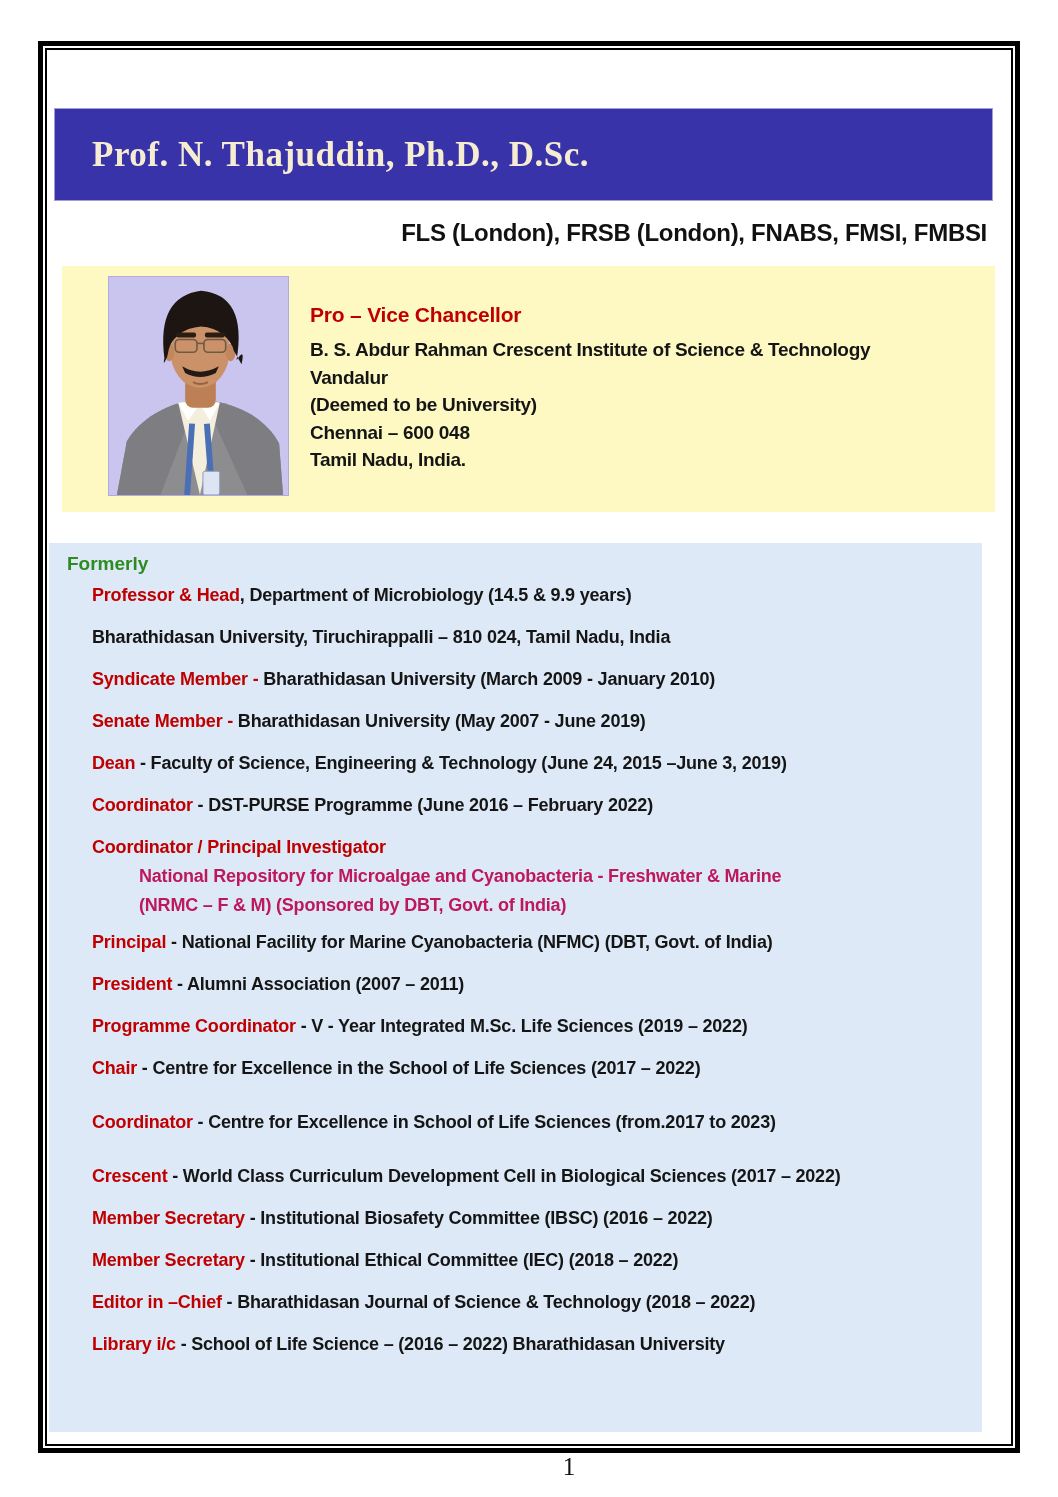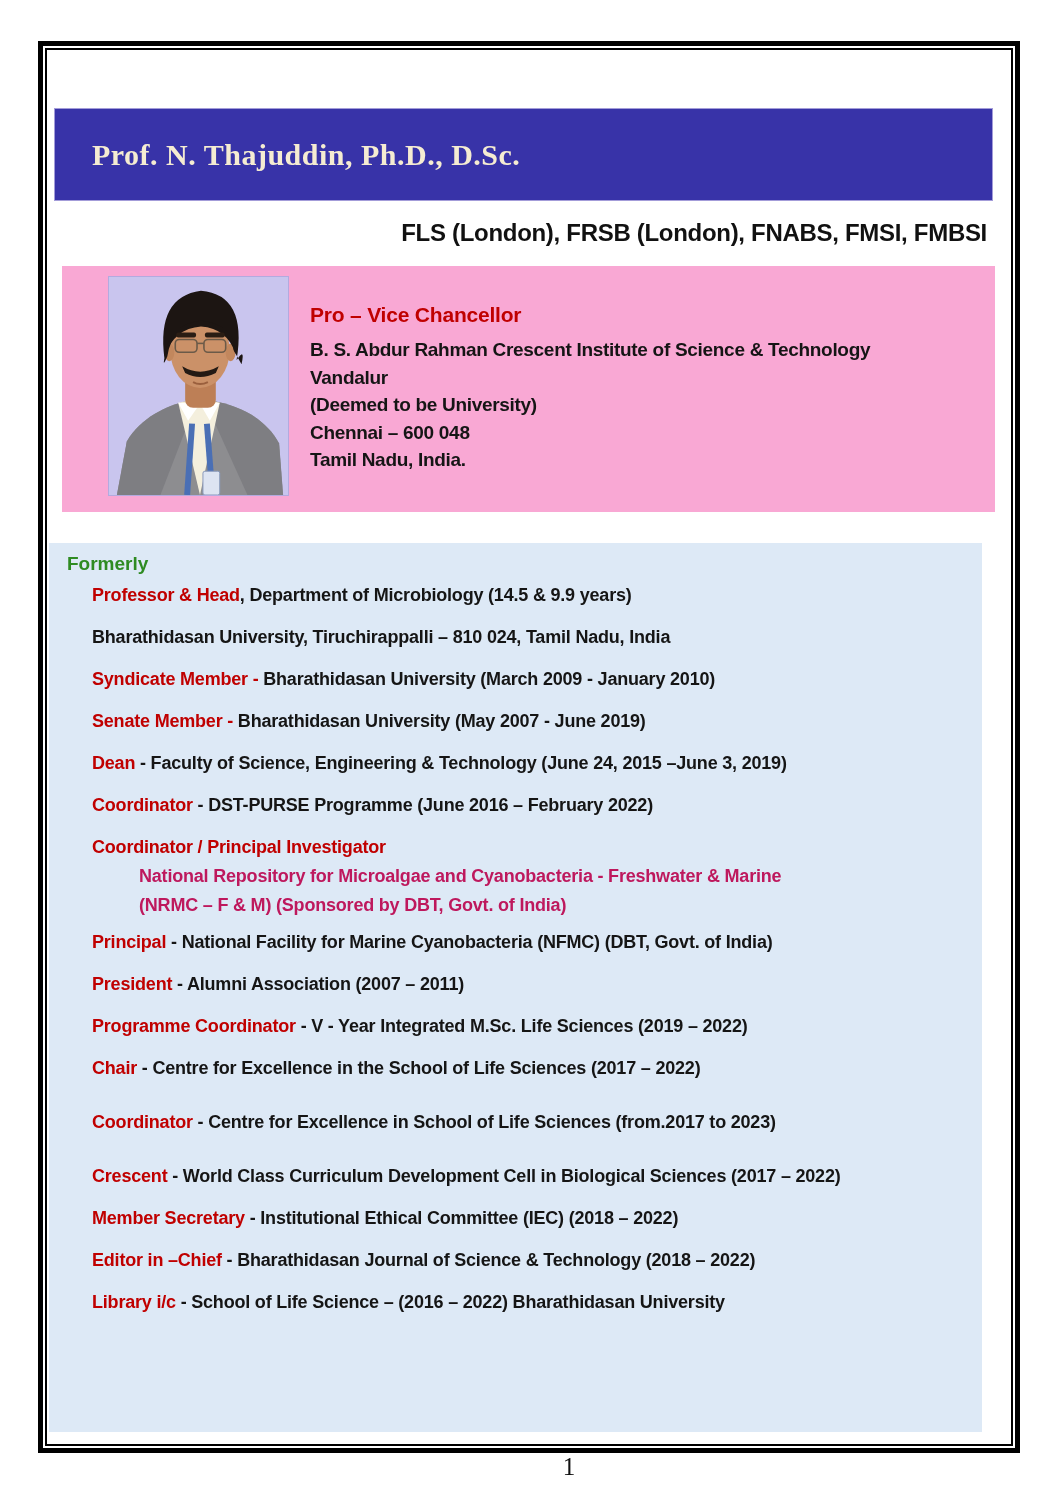--- a/index.html
+++ b/index.html
@@ -5,25 +5,25 @@
   html,body{margin:0;padding:0;background:#ffffff;}
   .page{position:relative;width:1058px;height:1497px;background:#ffffff;overflow:hidden;
         font-family:"Liberation Sans",sans-serif;color:#1a1a1a;}
   .frame{position:absolute;left:38px;top:41px;width:982px;height:1412px;
          border:5px solid #000;box-sizing:border-box;}
   .frame-inner{position:absolute;inset:2px;border:2px solid #000;}
   .title-bar{position:absolute;left:54px;top:108px;width:939px;height:93px;
              background:#3833a8;border:1px solid #a39cd9;box-sizing:border-box;
              display:flex;align-items:center;}
   .title-bar .name{font-family:"Liberation Serif",serif;font-weight:bold;
-                   font-size:30px;color:#f5ecd2;padding-left:37px;letter-spacing:0.5px;}
+                   font-size:35px;color:#f5ecd2;padding-left:37px;letter-spacing:0.5px;}
   .credentials{position:absolute;top:219px;right:71px;font-size:24px;font-weight:bold;
                letter-spacing:-0.3px;color:#111;}
   .profile-band{position:absolute;left:62px;top:266px;width:933px;height:246px;
-                background:#f9a8d4;}
+                background:#fef9c3;}
   .photo{position:absolute;left:46px;top:10px;width:181px;height:220px;
          border:1px solid #b3aadf;box-sizing:border-box;}
   .photo svg{display:block;width:100%;height:100%;}
   .contact{position:absolute;left:248px;top:37px;}
   .contact .role{color:#c00000;font-weight:bold;font-size:21px;margin-bottom:9px;letter-spacing:-0.2px;}
   .contact .line{font-weight:bold;font-size:19px;line-height:27.5px;letter-spacing:-0.3px;color:#151515;}
   .formerly-box{position:absolute;left:49px;top:543px;width:933px;height:889px;
                 background:#dde9f6;box-sizing:border-box;padding-top:10px;}
   .formerly-heading{color:#2e8b22;font-weight:bold;font-size:19px;margin:0 0 8px 18px;}
   .f-item{margin:0 0 17px 43px;font-size:18px;font-weight:bold;line-height:25px;
@@ -102,20 +102,21 @@
     <div class="f-item" style="margin-bottom:4px;"><span class="lead">Coordinator / Principal Investigator</span><span></span></div>
     <div class="f-sub">National Repository for Microalgae and Cyanobacteria - Freshwater &amp; Marine</div>
     <div class="f-sub last">(NRMC – F &amp; M) (Sponsored by DBT, Govt. of India)</div>
 
     <div class="f-item"><span class="lead">Principal</span><span> - National Facility for Marine Cyanobacteria (NFMC) (DBT, Govt. of India)</span></div>
     <div class="f-item"><span class="lead">President</span><span> - Alumni Association (2007 – 2011)</span></div>
     <div class="f-item"><span class="lead">Programme Coordinator</span><span> - V - Year Integrated M.Sc. Life Sciences (2019 – 2022)</span></div>
     <div class="f-item"><span class="lead">Chair</span><span> - Centre for Excellence in the School of Life Sciences (2017 – 2022)</span></div>
     <div class="f-item gap-top"><span class="lead">Coordinator</span><span> - Centre for Excellence in School of Life Sciences (from.2017 to 2023)</span></div>
     <div class="f-item gap-top"><span class="lead">Crescent</span><span> - World Class Curriculum Development Cell in Biological Sciences  (2017 – 2022)</span></div>
+    <div class="f-item"><span class="lead">Member Secretary</span><span> - Institutional Biosafety Committee (IBSC) (2016 – 2022)</span></div>
     <div class="f-item"><span class="lead">Member Secretary</span><span> - Institutional Ethical Committee (IEC) (2018 – 2022)</span></div>
     <div class="f-item"><span class="lead">Editor in –Chief</span><span> - Bharathidasan Journal of Science &amp; Technology (2018 – 2022)</span></div>
     <div class="f-item"><span class="lead">Library i/c</span><span> -  School of Life Science – (2016 – 2022) Bharathidasan University</span></div>
   </div>
 
   <div class="page-number">1</div>
 
 </div>
 
 </body></html>

